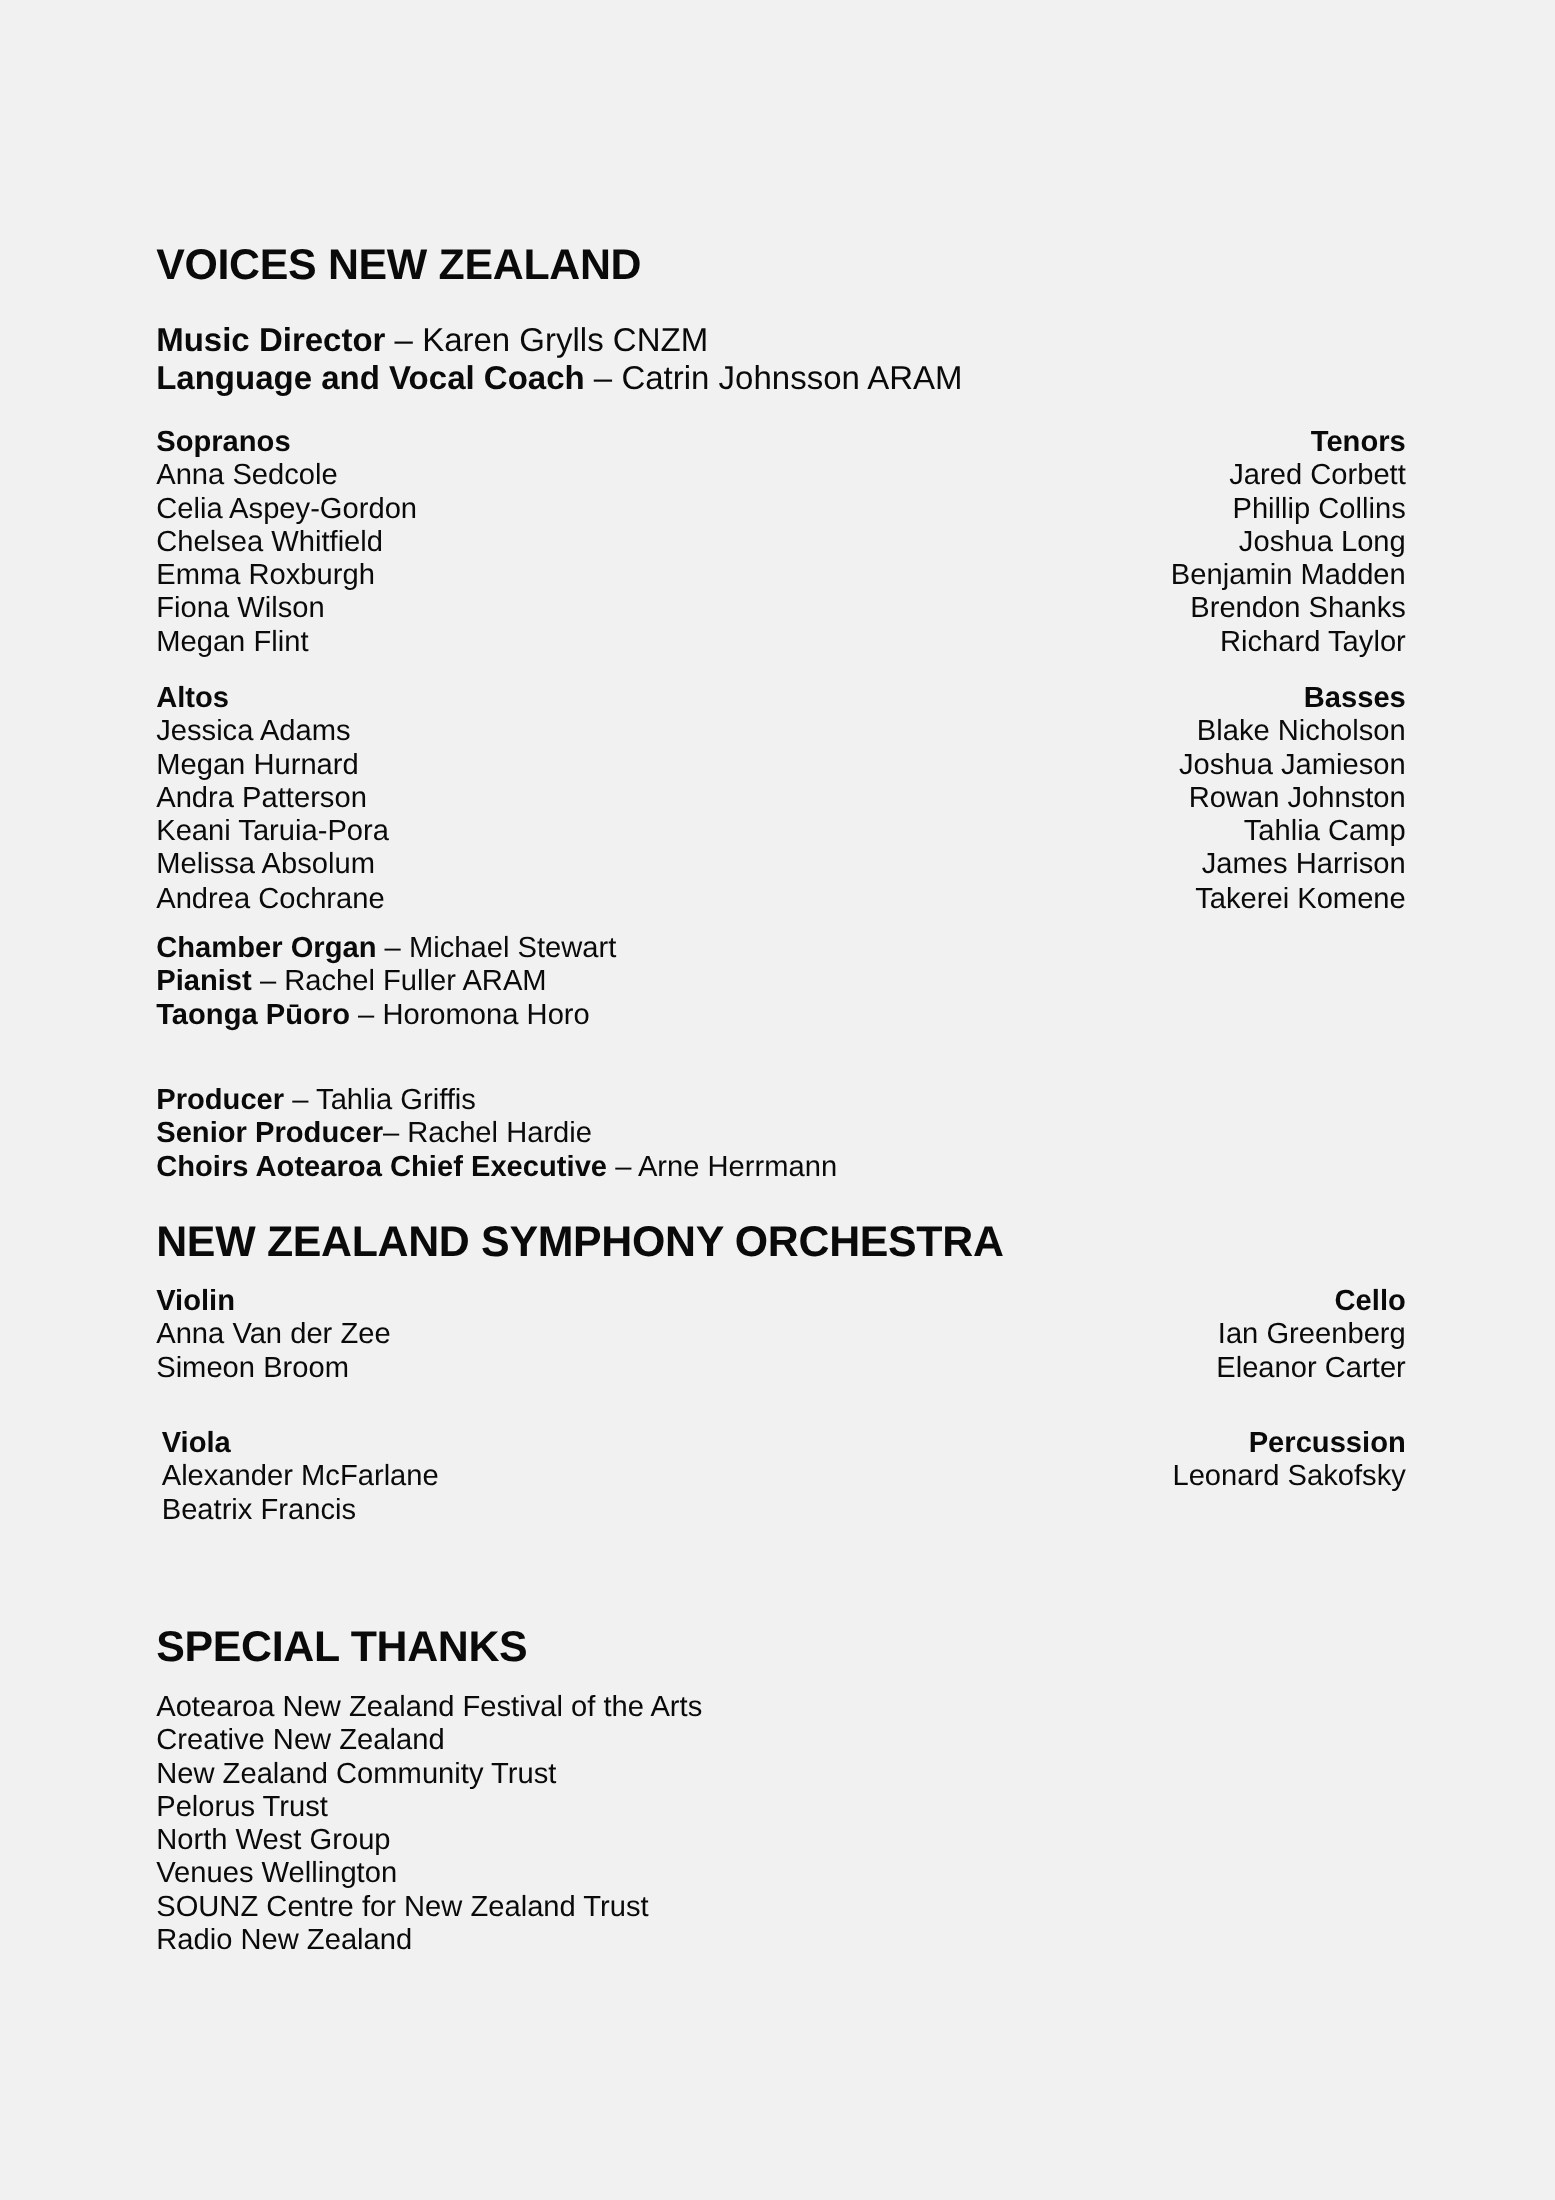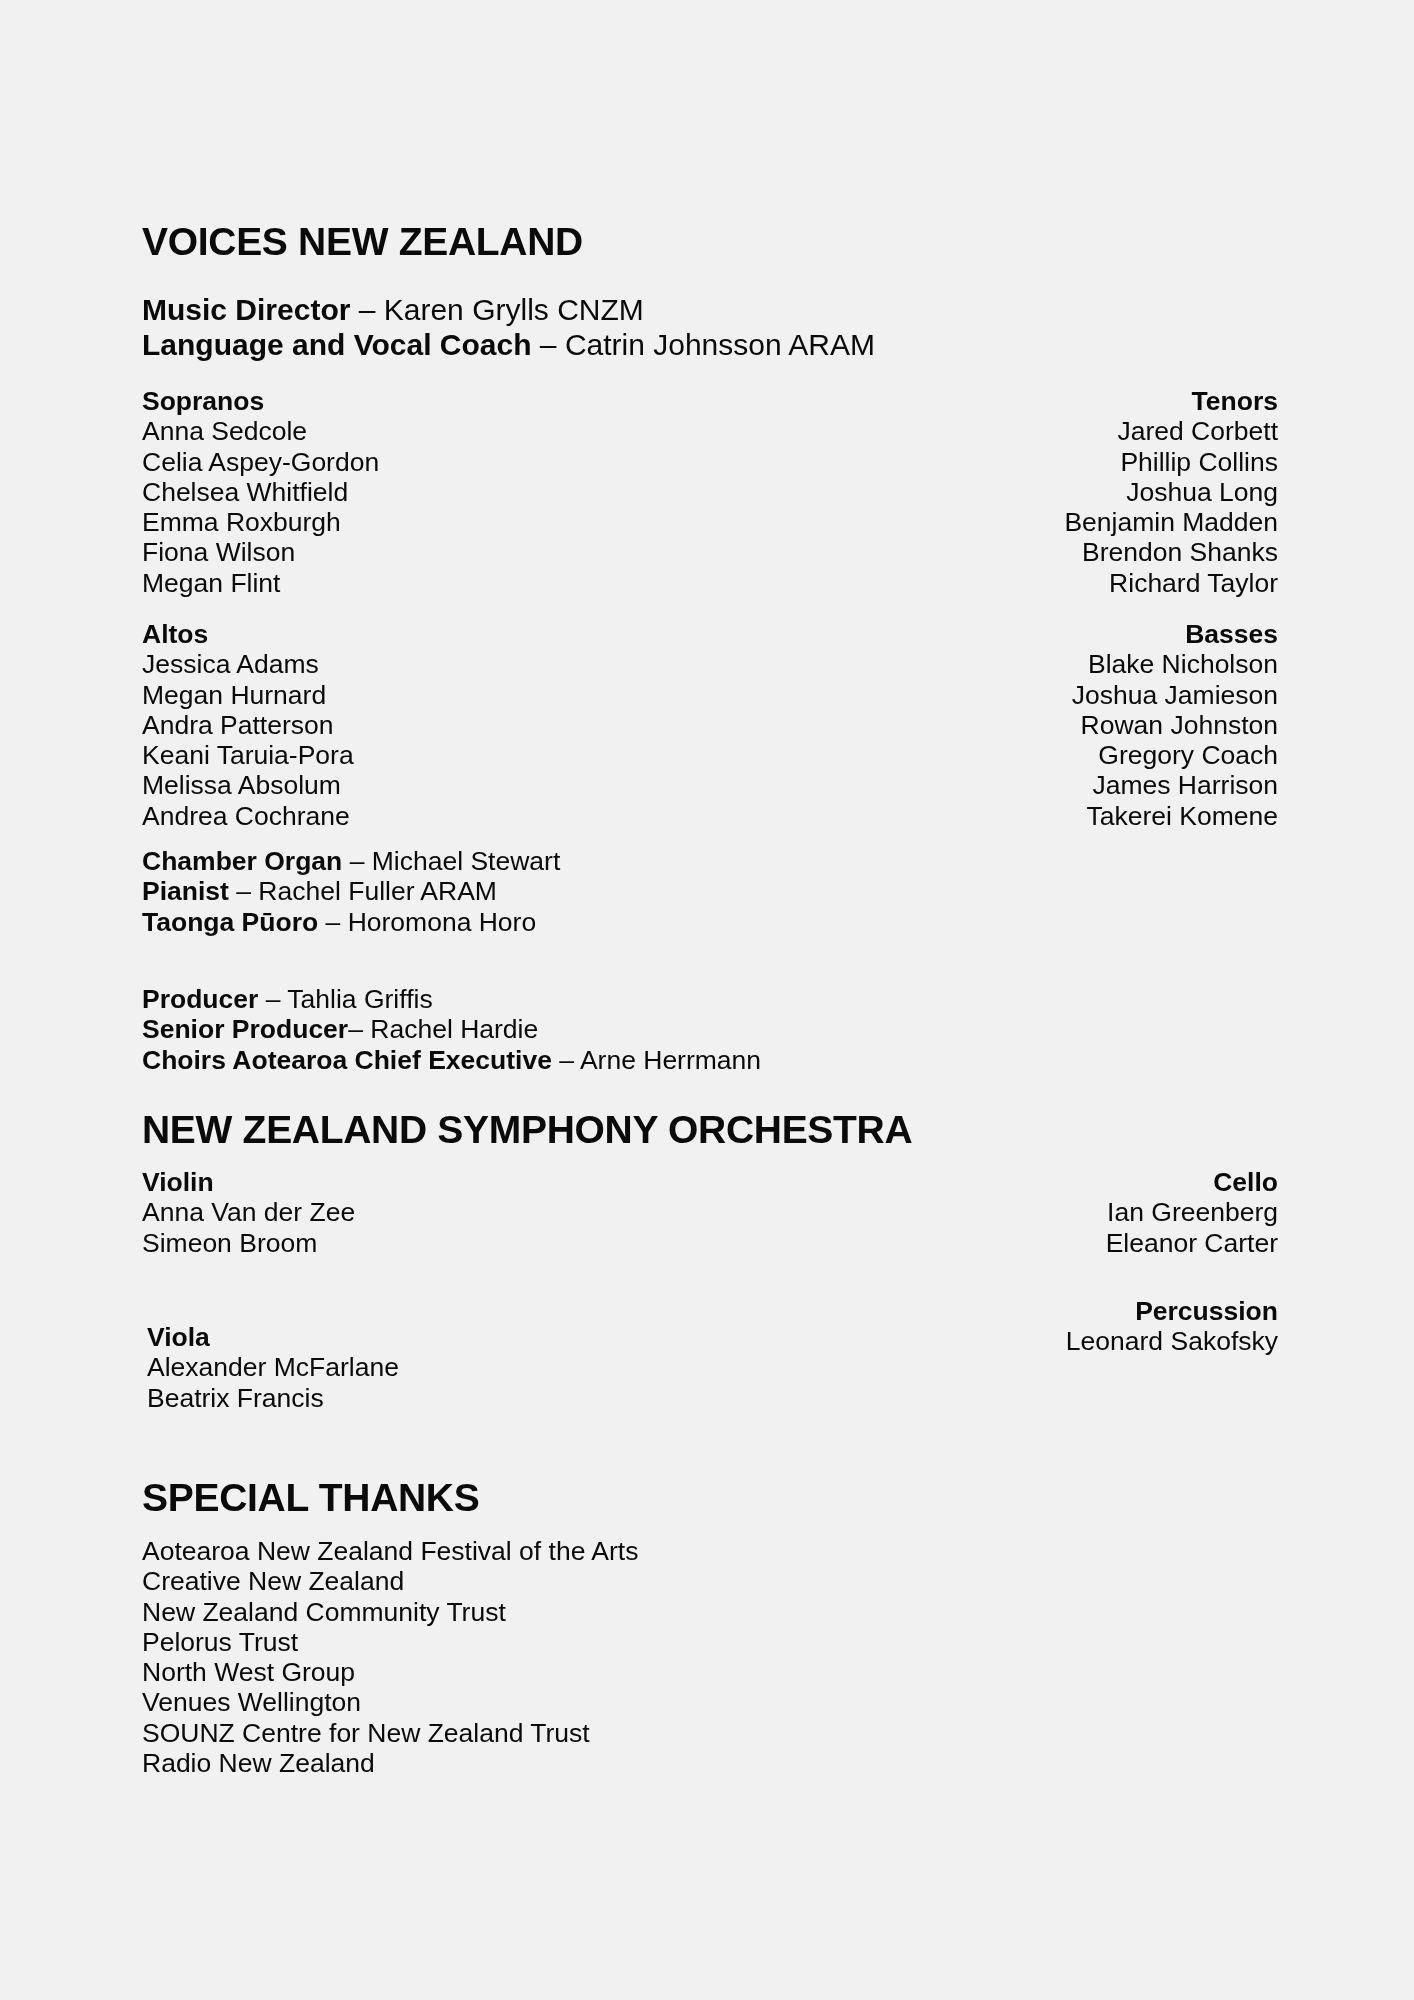--- a/index.html
+++ b/index.html
@@ -87,21 +87,21 @@
       <li>Andrea Cochrane</li>
     </ul>
   </div>
 
   <div class="abs group right" style="right:136px; top:619px;">
     <div class="title">Basses</div>
     <ul>
       <li>Blake Nicholson</li>
       <li>Joshua Jamieson</li>
       <li>Rowan Johnston</li>
-      <li>Gregory Coach</li>
+      <li>Tahlia Camp</li>
       <li>James Harrison</li>
       <li>Takerei Komene</li>
     </ul>
   </div>
 
   <div class="abs credit" style="left:142px; top:846px;">
     <div>
       <b>Chamber Organ</b><span> – </span><span>Michael Stewart</span>
     </div>
     <div>
@@ -137,21 +137,21 @@
   </div>
 
   <div class="abs group right" style="right:136px; top:1167px;">
     <div class="title">Cello</div>
     <ul>
       <li>Ian Greenberg</li>
       <li>Eleanor Carter</li>
     </ul>
   </div>
 
-  <div class="abs group" style="left:147px; top:1296px;margin-top:26px;">
+  <div class="abs group" style="left:147px; top:1296px;">
     <div class="title">Viola</div>
     <ul>
       <li>Alexander McFarlane</li>
       <li>Beatrix Francis</li>
     </ul>
   </div>
 
   <div class="abs group right" style="right:136px; top:1296px;">
     <div class="title">Percussion</div>
     <ul>

